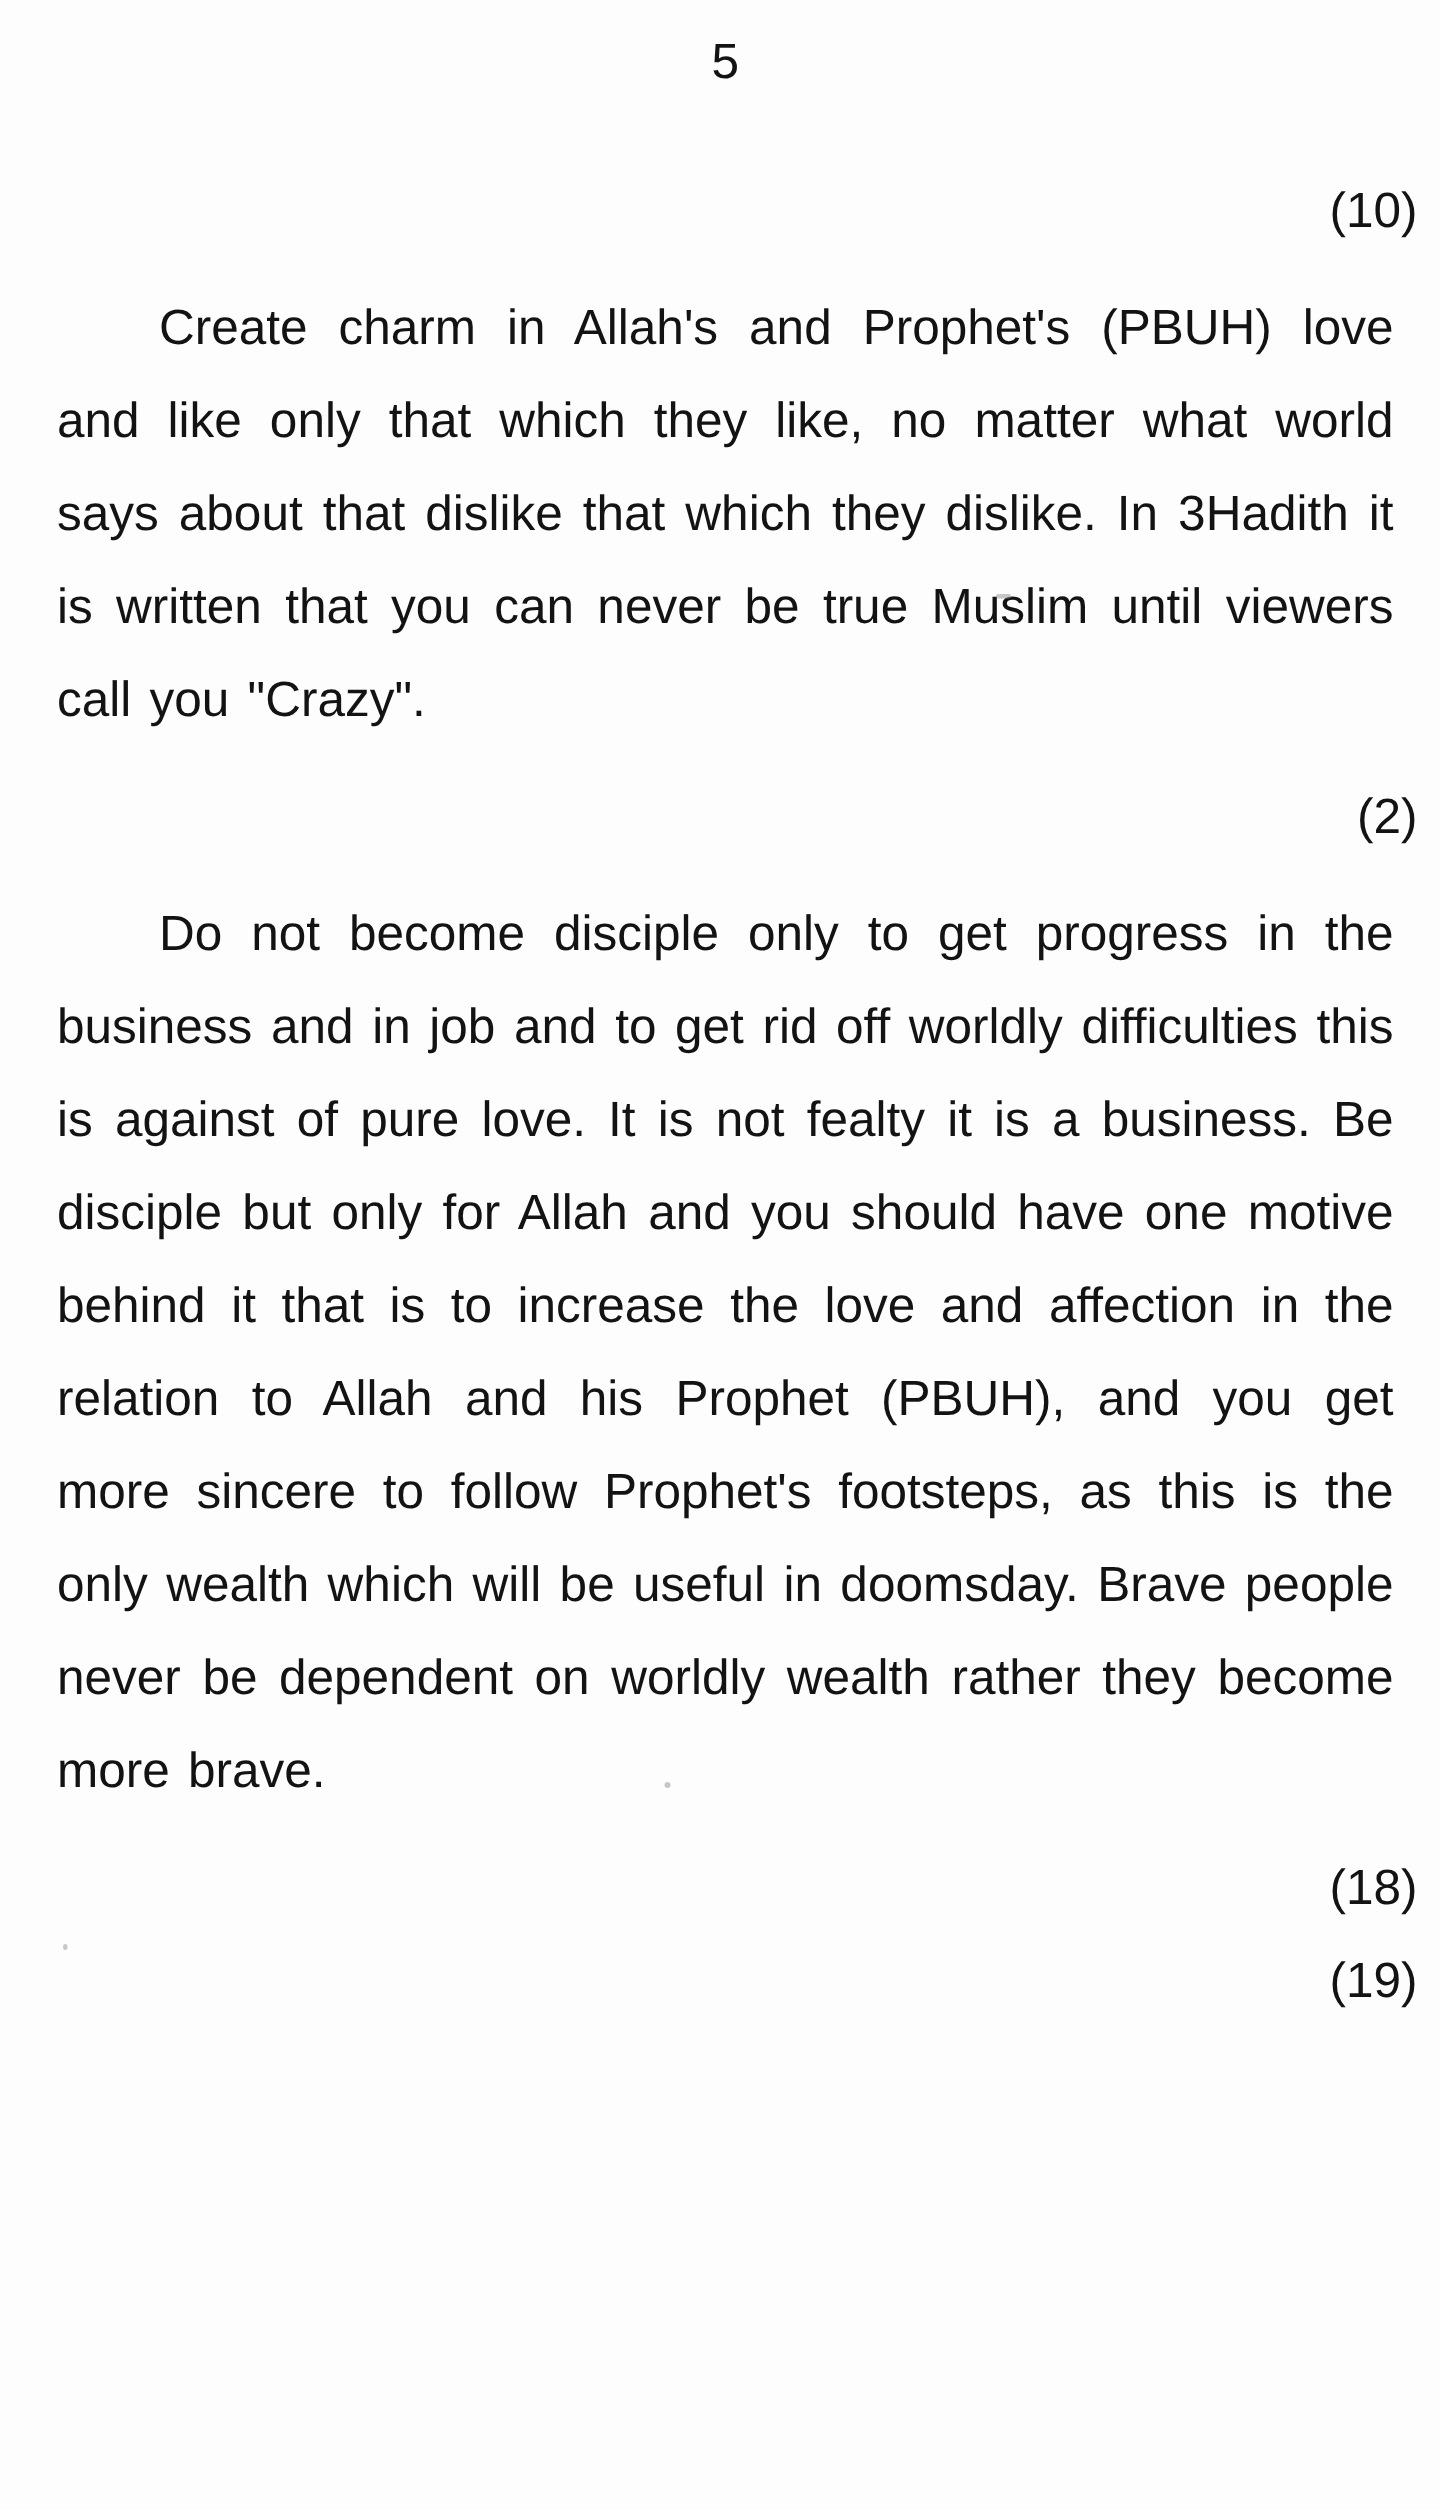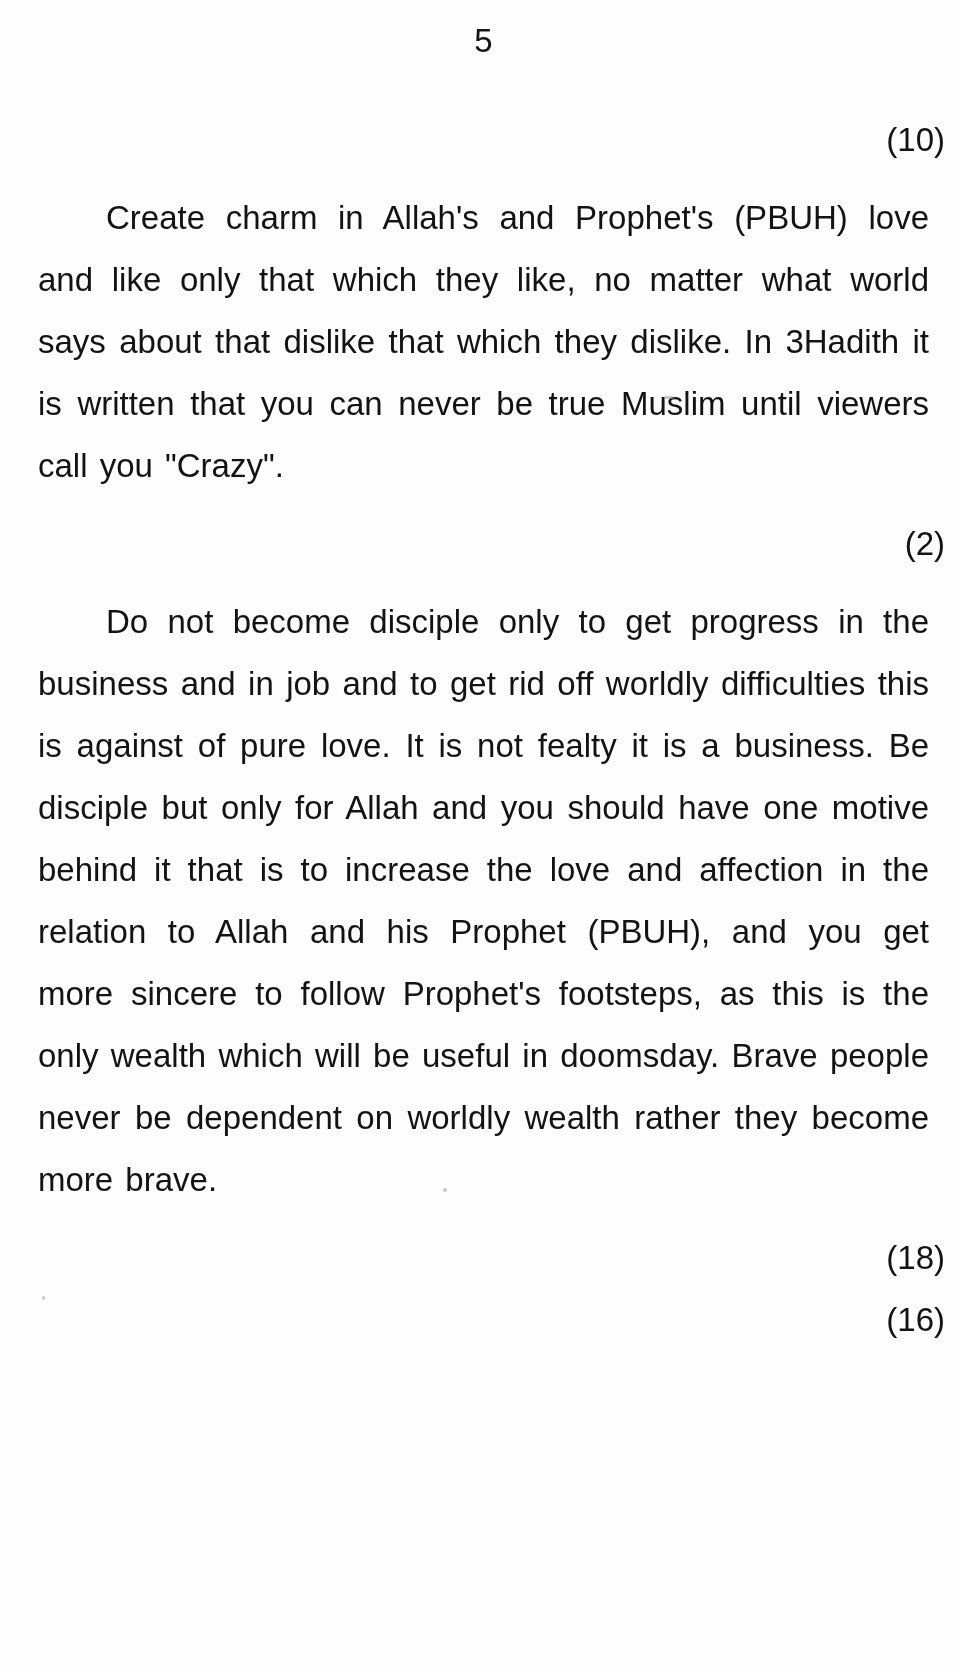--- a/index.html
+++ b/index.html
@@ -65,20 +65,20 @@
   <section class="section">
     <h2 class="section-heading">(2)</h2>
     <p class="section-body">Do not become disciple only to get progress in the business and in job and to get rid off worldly difficulties this is against of pure love. It is not fealty it is a business. Be disciple but only for Allah and you should have one motive behind it that is to increase the love and affection in the relation to Allah and his Prophet (PBUH), and you get more sincere to follow Prophet's footsteps, as this is the only wealth which will be useful in doomsday. Brave people never be dependent on worldly wealth rather they become more brave.</p>
   </section>
 
   <section class="section">
     <h2 class="section-heading">(18)</h2>
   </section>
 
   <section class="section">
-    <h2 class="section-heading">(16)</h2>
+    <h2 class="section-heading">(19)</h2>
   </section>
 
   <span class="speck s1"></span>
   <span class="speck s2"></span>
   <span class="speck s3"></span>
 
 </div>
 
 </body></html>

